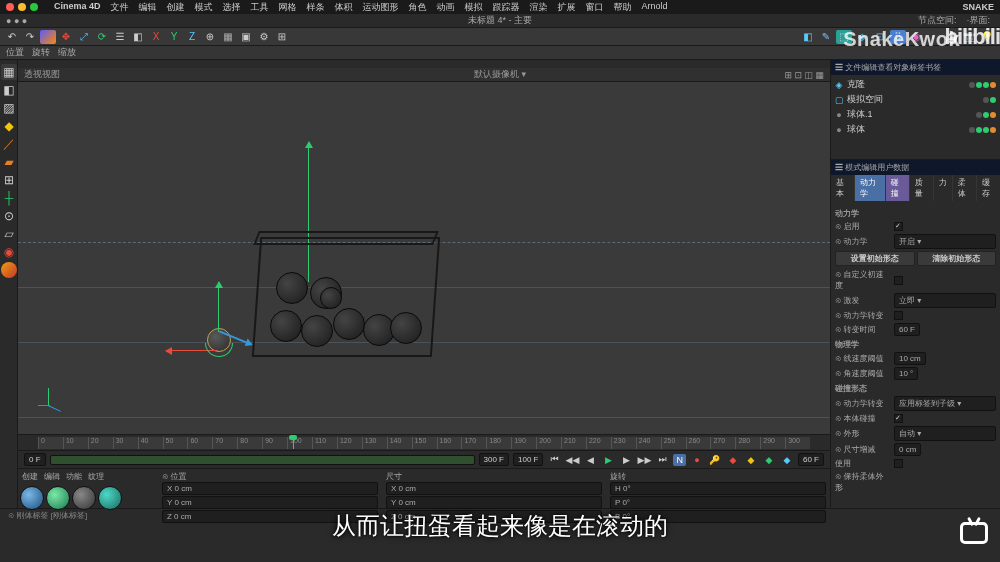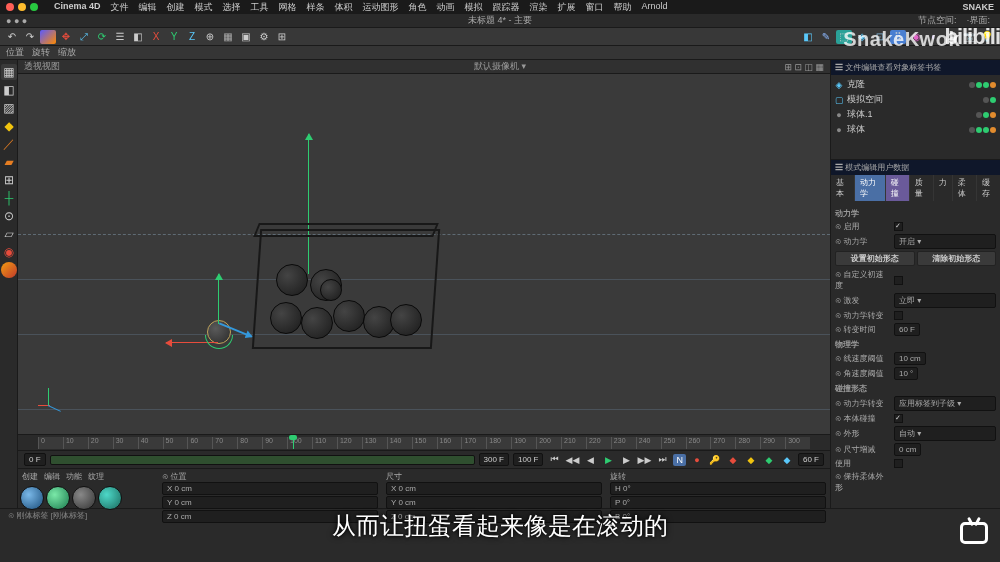--- a/index.html
+++ b/index.html
@@ -15,21 +15,21 @@
 .toprow-right { position: absolute; right: 10px; display: flex; gap: 10px; }
 .toolbar { height: 18px; background: #383838; border-bottom: 1px solid #1a1a1a; display: flex; align-items: center; gap: 2px; padding: 0 4px; }
 .tool-btn { width: 16px; height: 14px; border-radius: 2px; display: flex; align-items: center; justify-content: center; font-size: 10px; }
 .tool-btn.grad { background: linear-gradient(135deg,#5a5aff,#ff8a00); }
 .tool-btn.cyan { color: #5ac8fa; } .tool-btn.blue { background: #4a7fd1; } .tool-btn.teal { background: #2aa198; }
 .subbar { height: 14px; background: #353535; border-bottom: 1px solid #1a1a1a; display: flex; align-items: center; gap: 8px; padding: 0 6px; font-size: 9px; color: #aaa; }
 .main { display: flex; height: 448px; }
 .left-tools { width: 18px; background: #2a2a2a; border-right: 1px solid #1a1a1a; display: flex; flex-direction: column; gap: 2px; padding: 4px 1px; }
 .lt { width: 16px; height: 16px; border-radius: 2px; display: flex; align-items: center; justify-content: center; font-size: 12px; }
 .viewport-wrap { flex: 1; display: flex; flex-direction: column; }
-.vp-head { height: 14px; background: #303030; border-bottom: 1px solid #1a1a1a; display: flex; align-items: center; padding: 0 6px; font-size: 9px; color: #999; justify-content: space-between; }
+.vp-head { height: 14px; background: #303030; border-bottom: 1px solid #1a1a1a; display: flex; align-items: center; padding: 0 6px; font-size: 9px; color: #999; justify-content: space-between; margin-top: 8px; }
 .vp-head .center { position: absolute; left: 50%; transform: translateX(-50%); text-align: right; }
 .viewport { flex: 1; background: #3a3a3a; position: relative; overflow: hidden; }
 .horizon { position: absolute; top: 160px; left: 0; right: 0; height: 1px; border-top: 1px dashed #5f6b74; }
 .grid-line { position: absolute; background: #4a525a; height: 1px; }
 .axis-y { position: absolute; left: 290px; top: 60px; width: 1px; height: 140px; background: #2ecc71; }
 .axis-y::after { content: ''; position: absolute; top: -5px; left: -3px; border: 4px solid transparent; border-bottom: 7px solid #2ecc71; }
 .gizmo-y { position: absolute; left: 200px; top: 200px; width: 1px; height: 50px; background: #2ecc71; }
 .gizmo-y::before { content: ''; position: absolute; top: -5px; left: -3px; border: 4px solid transparent; border-bottom: 7px solid #2ecc71; }
 .gizmo-x { position: absolute; left: 148px; top: 268px; width: 52px; height: 1px; background: #e74c3c; }
 .gizmo-x::before { content: ''; position: absolute; left: -5px; top: -3px; border: 4px solid transparent; border-right: 7px solid #e74c3c; }

